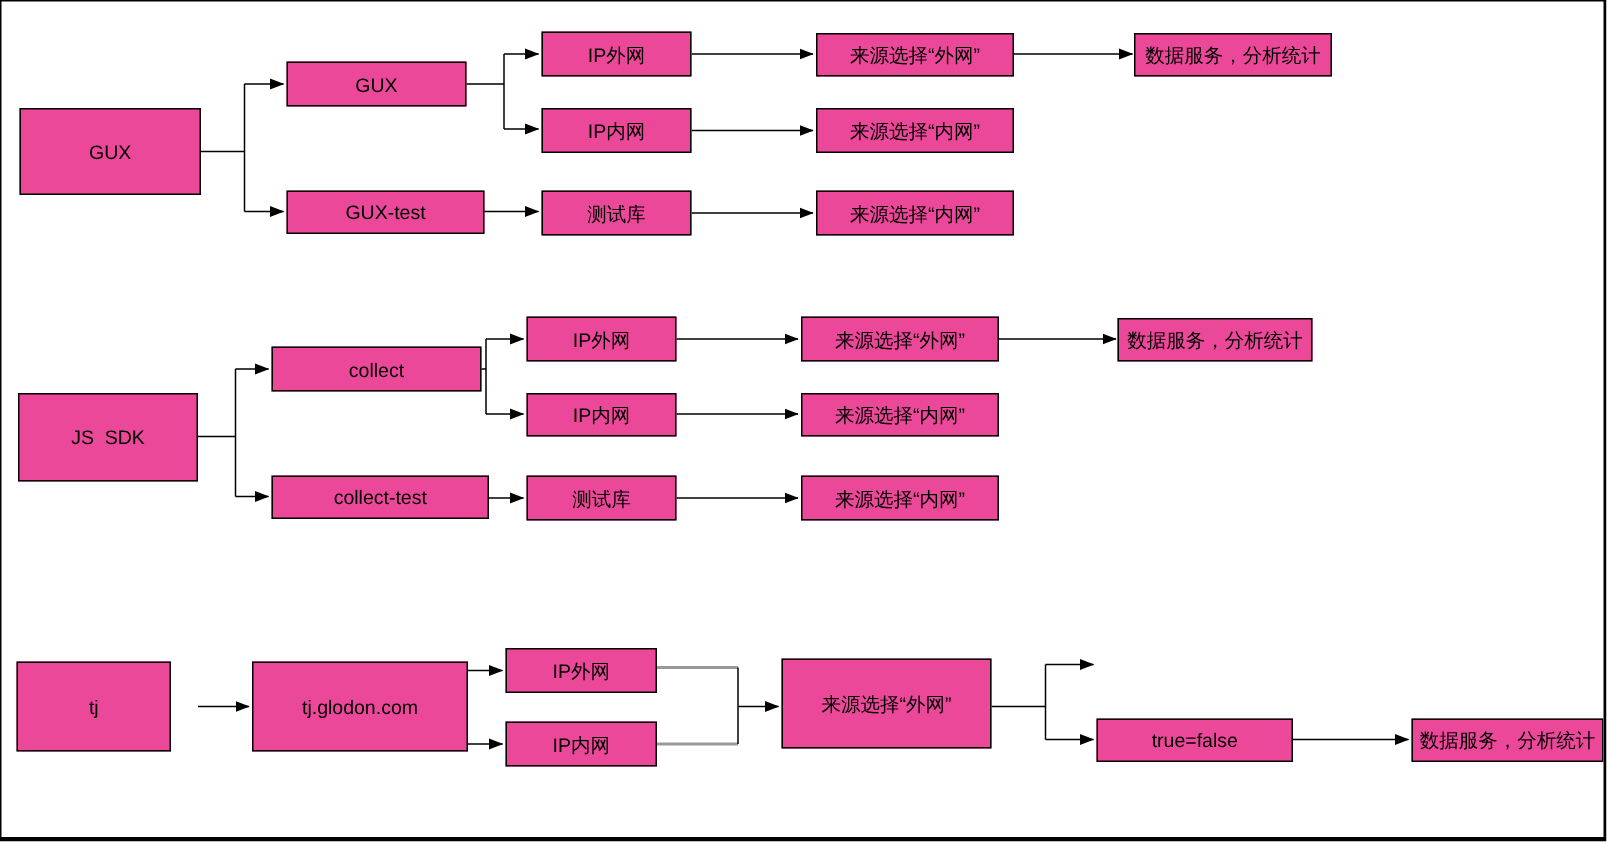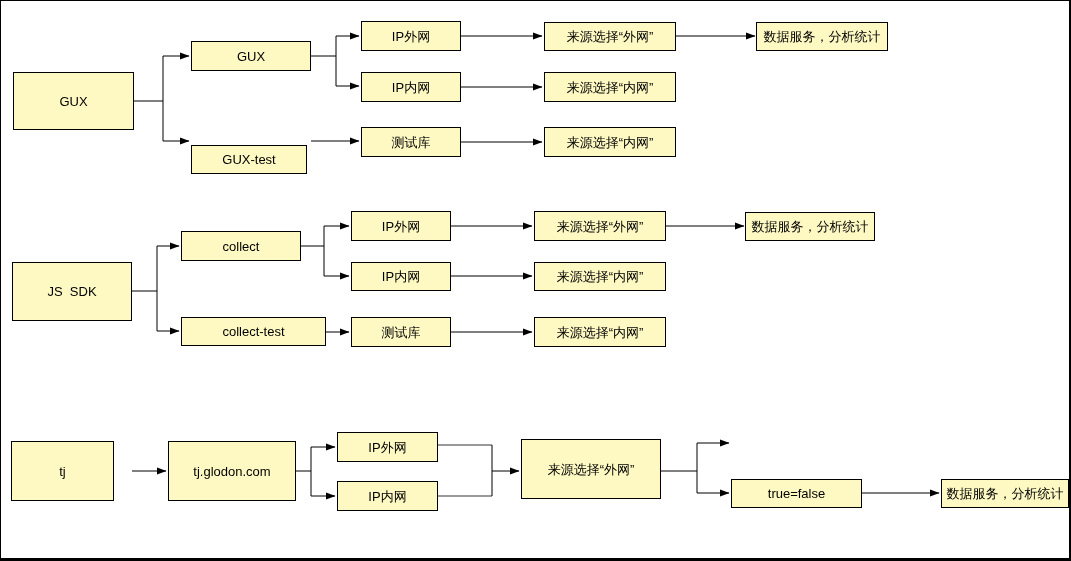--- a/index.html
+++ b/index.html
@@ -14,21 +14,21 @@
     box-sizing:border-box;
     overflow:hidden;
     font-family:"Liberation Sans","DejaVu Sans",sans-serif;
   }
   .wires{position:absolute;left:0;top:0;}
   .w{stroke:#000;stroke-width:1;fill:none;}
   .wa{marker-end:url(#arr);}
   .wm{stroke:#999999;stroke-width:2;fill:none;}
   .node{
     position:absolute;
-    background:#fef9c3;
+    background:#ec4899;
     border:1px solid #000;
     box-sizing:border-box;
     display:flex;align-items:center;justify-content:center;
     font-size:13px;line-height:1;color:#000;
     white-space:pre;
     text-align:center;
   }
 </style>
 </head>
 <body>
@@ -75,41 +75,41 @@
     <path class="w" d="M491,444 V495"></path>
     <path class="w wa" d="M491,470 H518"></path>
     <path class="w" d="M660,470 H696 M696,442 V492"></path>
     <path class="w wa" d="M696,442 H728"></path>
     <path class="w wa" d="M696,492 H728"></path>
     <path class="w wa" d="M861,492 H938"></path>
   </svg>
 
   <div class="node" style="left:12px;top:71px;width:121px;height:58px">GUX</div>
   <div class="node" style="left:190px;top:40px;width:120px;height:30px">GUX</div>
-  <div class="node" style="left:190px;top:144px;width:116px;height:29px">GUX-test</div>
+  <div class="node" style="left:190px;top:126px;width:132px;height:29px">GUX-test</div>
   <div class="node" style="left:360px;top:20px;width:100px;height:30px">IP外网</div>
   <div class="node" style="left:360px;top:71px;width:100px;height:30px">IP内网</div>
   <div class="node" style="left:360px;top:126px;width:100px;height:30px">测试库</div>
   <div class="node" style="left:543px;top:21px;width:132px;height:29px">来源选择“外网”</div>
   <div class="node" style="left:543px;top:71px;width:132px;height:30px">来源选择“内网”</div>
   <div class="node" style="left:543px;top:126px;width:132px;height:30px">来源选择“内网”</div>
   <div class="node" style="left:755px;top:21px;width:132px;height:29px">数据服务，分析统计</div>
 
   <div class="node" style="left:11px;top:261px;width:120px;height:59px">JS  SDK</div>
-  <div class="node" style="left:180px;top:230px;width:120px;height:30px">collect</div>
+  <div class="node" style="left:180px;top:230px;width:140px;height:30px">collect</div>
   <div class="node" style="left:180px;top:316px;width:145px;height:29px">collect-test</div>
   <div class="node" style="left:350px;top:210px;width:100px;height:30px">IP外网</div>
   <div class="node" style="left:350px;top:261px;width:100px;height:29px">IP内网</div>
   <div class="node" style="left:350px;top:316px;width:100px;height:30px">测试库</div>
   <div class="node" style="left:533px;top:210px;width:132px;height:30px">来源选择“外网”</div>
   <div class="node" style="left:533px;top:261px;width:132px;height:29px">来源选择“内网”</div>
   <div class="node" style="left:533px;top:316px;width:132px;height:30px">来源选择“内网”</div>
   <div class="node" style="left:744px;top:211px;width:130px;height:29px">数据服务，分析统计</div>
 
   <div class="node" style="left:10px;top:440px;width:103px;height:60px">tj</div>
-  <div class="node" style="left:167px;top:440px;width:128px;height:60px">tj.glodon.com</div>
+  <div class="node" style="left:167px;top:440px;width:144px;height:60px">tj.glodon.com</div>
   <div class="node" style="left:336px;top:431px;width:101px;height:30px">IP外网</div>
   <div class="node" style="left:336px;top:480px;width:101px;height:30px">IP内网</div>
   <div class="node" style="left:520px;top:438px;width:140px;height:60px">来源选择“外网”</div>
   <div class="node" style="left:730px;top:478px;width:131px;height:29px">true=false</div>
   <div class="node" style="left:940px;top:478px;width:128px;height:29px">数据服务，分析统计</div>
 
 </div>
 
 </body></html>

